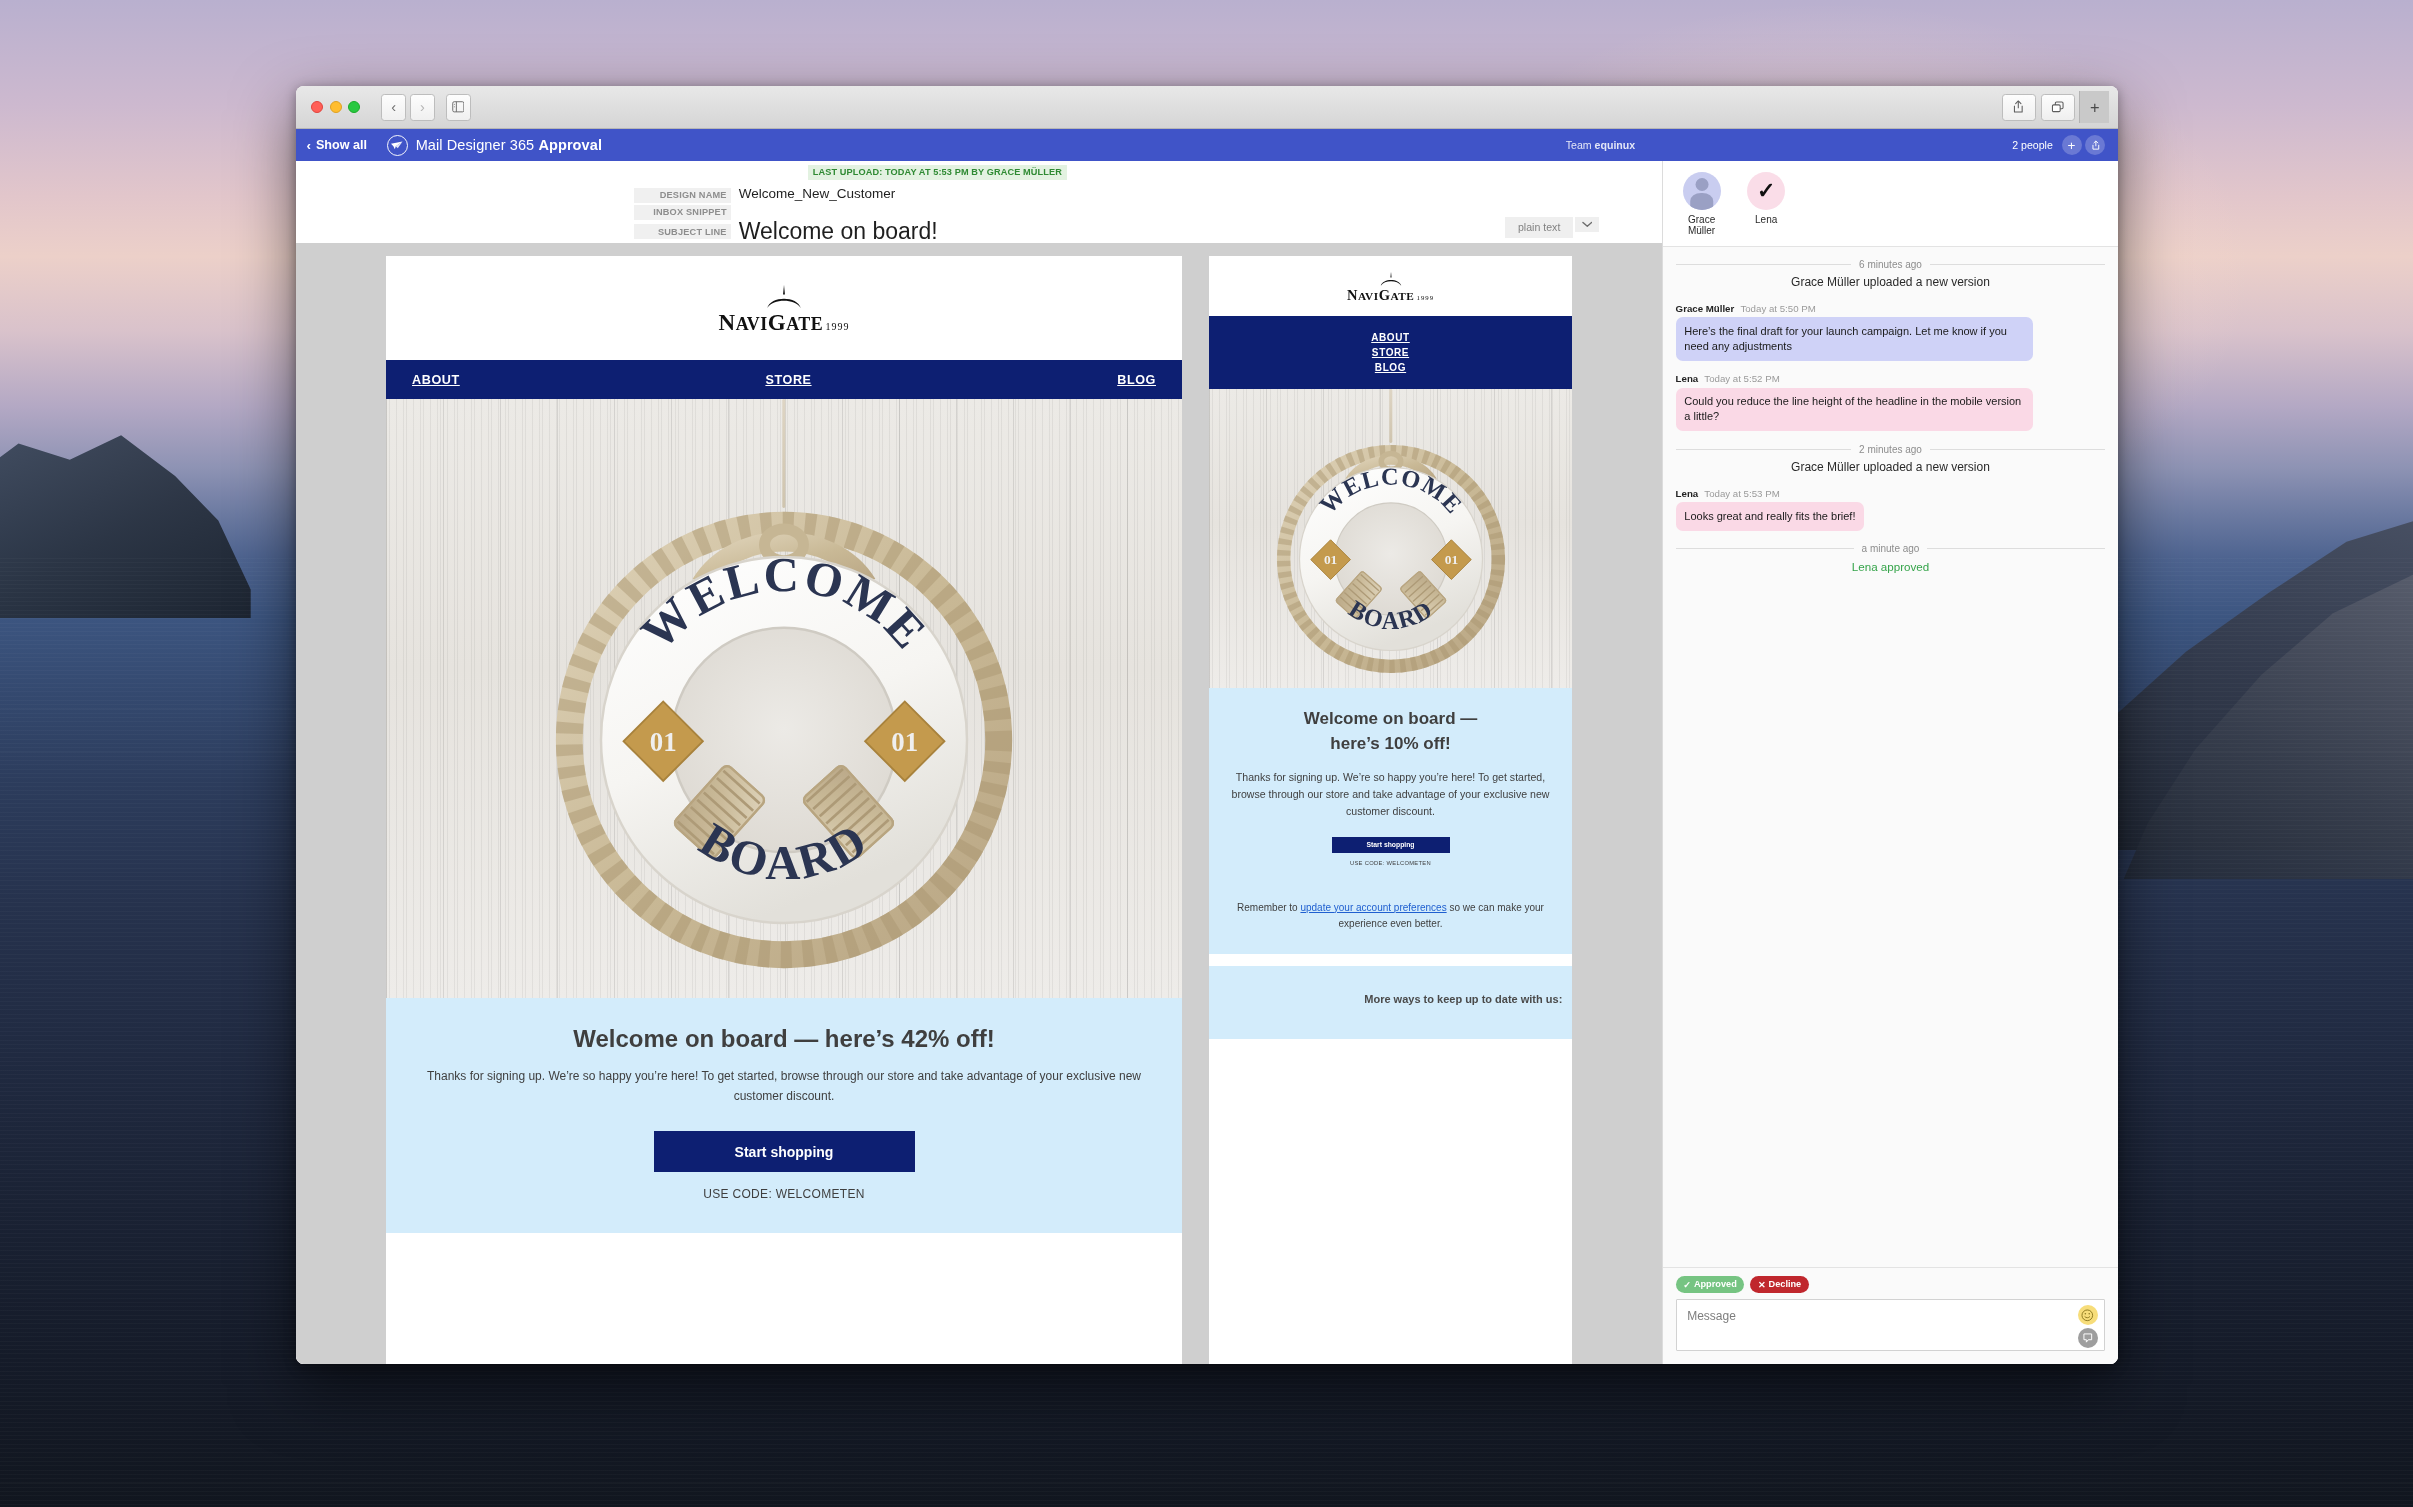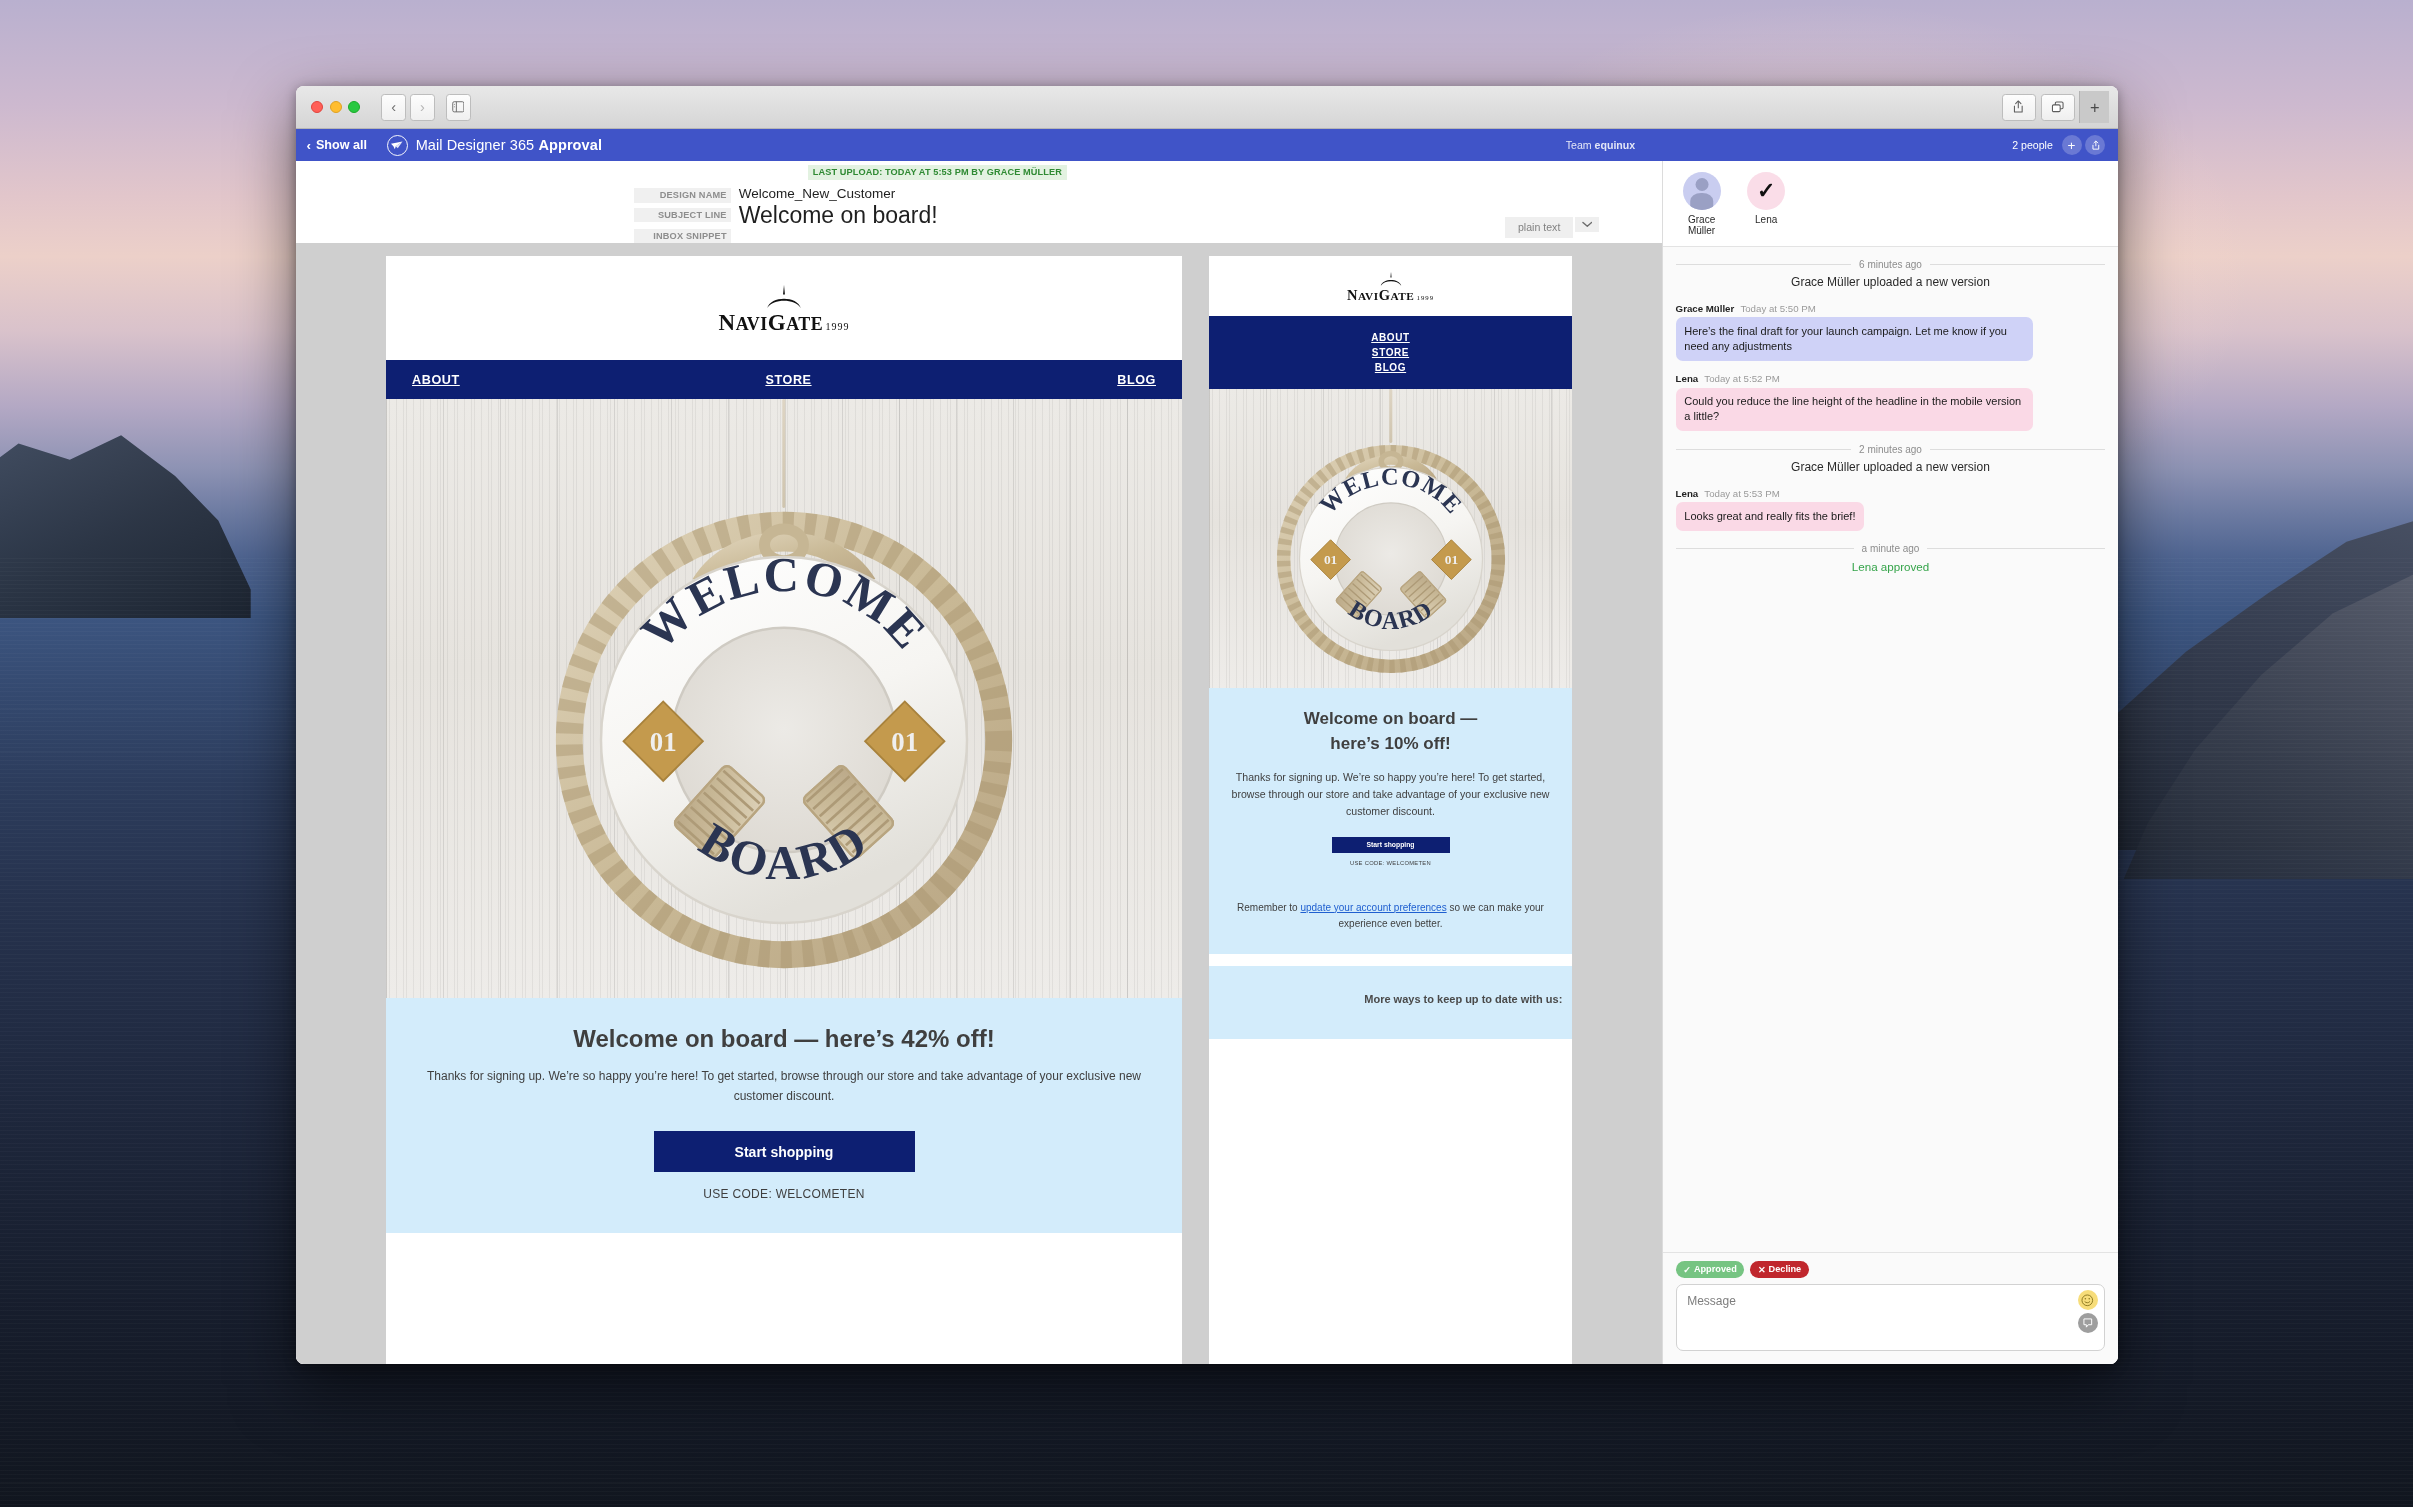--- a/index.html
+++ b/index.html
@@ -369,22 +369,22 @@
   }
   .statusrow{ display:flex; gap:5.8px; margin-bottom:6.8px; }
   .pill{
     border-radius:482px; color:#fff; font-size:9.2px; font-weight:bold;
     padding:2.9px 7.7px; display:flex; align-items:center; gap:2.9px;
   }
   .pill.approved{ background:#76c482; }
   .pill.decline{ background:#c0272d; }
   .msgboxwrap{ position:relative; }
   .msgbox{
-    width:100%; height:67px;
-    background:#fff; border:0.5px solid #d2d2d2; border-radius:7px;
+    width:100%; height:52px;
+    background:#fff; border:0.5px solid #d2d2d2; border-radius:1px;
     font-size:12px; color:#7d7d7d;
     padding:8.7px 41px 8.7px 10.6px;
     font-family:"Liberation Sans", sans-serif;
     resize:none; outline:none;
   }
   .msgbox::placeholder{ color:#7d7d7d; }
   .composer-icons{ position:absolute; right:7.7px; top:5.8px; display:flex; flex-direction:column; gap:2.9px; }
   .cicon{ width:20px;height:20px;border-radius:50%; display:flex;align-items:center;justify-content:center; }
   .cicon.smiley{ background:#f7dd7a; color:#8d7a22; font-size:12.6px; }
   .cicon.comment{ background:#9e9e9e; color:#fff; font-size:11.6px; }
@@ -480,28 +480,28 @@
     <div id="mainpane">
 
       <div id="metabar">
         <div class="lastupload">LAST UPLOAD: TODAY AT 5:53 PM BY GRACE MÜLLER</div>
 
         <div class="metarow">
           <div class="metalabel">DESIGN NAME</div>
           <div class="metavalue" id="designname">Welcome_New_Customer</div>
         </div>
 
+        <div class="metarow snippetrow">
+          <div class="metalabel snippet">INBOX SNIPPET</div>
+          <div class="metavalue"></div>
+        </div>
+
         <div class="metarow subject">
           <div class="metalabel">SUBJECT LINE</div>
           <div class="metavalue" id="subjectline">Welcome on board!</div>
-        </div>
-
-        <div class="metarow snippetrow">
-          <div class="metalabel snippet">INBOX SNIPPET</div>
-          <div class="metavalue"></div>
         </div>
 
         <div class="plaintextsel">
           <div class="pt-main">plain text</div>
           <div class="pt-arrow">
             <svg width="10.6" height="6.8" viewBox="0 0 22 14" aria-hidden="true">
               <path d="M2 3 L11 11 L20 3" stroke="#6e6e6e" stroke-width="3" fill="none" stroke-linecap="round" stroke-linejoin="round"></path>
             </svg>
           </div>
         </div>

